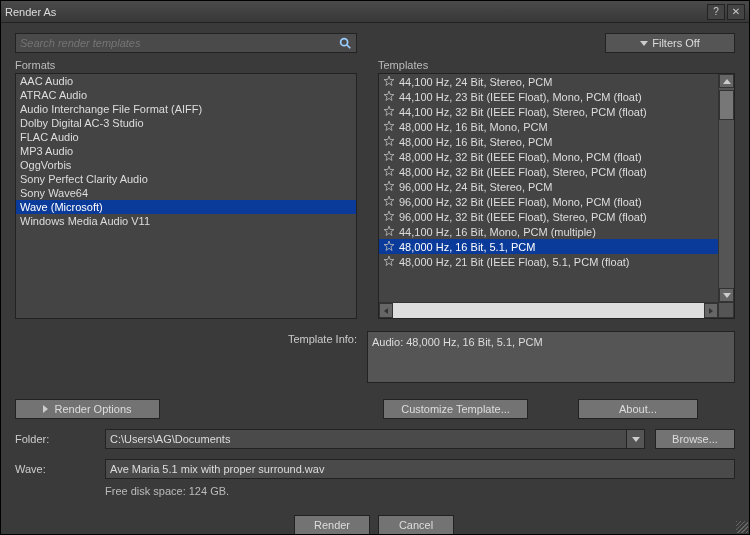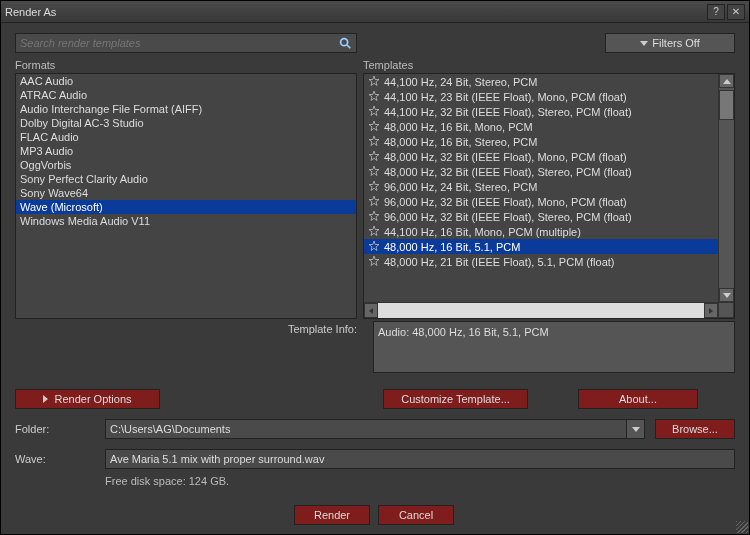--- a/index.html
+++ b/index.html
@@ -8,44 +8,44 @@
 .titlebar-text { color: #ddd; font-size: 11px; flex: 1; }
 .titlebar-btns { display: flex; gap: 2px; }
 .titlebar-btn { width: 18px; height: 16px; background: #444; border: 1px solid #222; color: #ccc; text-align: center; line-height: 14px; cursor: pointer; font-size: 10px; }
 .content { padding: 10px 14px; }
 .top-row { display: flex; gap: 10px; margin-bottom: 4px; }
 .search-wrap { flex: 0 0 342px; background: #4a4a4a; border: 1px solid #222; height: 20px; display: flex; align-items: center; padding: 0 4px; }
 .search-input { flex: 1; background: transparent; border: none; color: #aaa; font-style: italic; outline: none; }
 .search-icon-svg { width: 14px; height: 14px; }
 .filters-wrap { flex: 1; display: flex; justify-content: flex-end; padding-left: 16px; }
 .filters-btn { background: #555; border: 1px solid #222; color: #ddd; height: 20px; width: 130px; display: flex; align-items: center; justify-content: center; gap: 4px; cursor: pointer; }
-.lists-row { display: flex; gap: 6px; }
+.lists-row { display: flex; gap: 21px; }
 .formats-panel { flex: 0 0 342px; }
 .templates-panel { flex: 1; }
 .panel-header { color: #bbb; padding: 2px 0; }
 .listbox { background: #444; border: 1px solid #222; height: 246px; overflow: hidden; position: relative; }
 .list-item { padding: 1px 4px; color: #ddd; cursor: pointer; white-space: nowrap; }
 .list-item.selected { background: #0a3a9a; color: #fff; }
 .templates-list { height: 226px; overflow: hidden; position: relative; }
 .tmpl-item { display: flex; align-items: center; gap: 4px; padding: 0px 4px; color: #ddd; cursor: pointer; white-space: nowrap; height: 15px; }
 .tmpl-item.selected { background: #0a3a9a; color: #fff; }
 .star { width: 12px; height: 12px; flex-shrink: 0; }
 .vscroll { position: absolute; right: 0; top: 0; width: 16px; height: 100%; background: #555; border-left: 1px solid #333; }
 .vscroll-btn { height: 14px; background: #666; border: 1px solid #333; display: flex; align-items: center; justify-content: center; }
 .vscroll-thumb { background: #777; border: 1px solid #333; margin: 0; }
 .hscroll { height: 16px; background: #555; border-top: 1px solid #333; display: flex; }
 .hscroll-btn { width: 14px; background: #666; border: 1px solid #333; display: flex; align-items: center; justify-content: center; }
 .hscroll-track { flex: 1; background: #ddd; position: relative; }
-.template-info-row { display: flex; margin-top: 2px; gap: 16px; }
+.template-info-row { display: flex; margin-top: 12px; gap: 10px; }
 .template-info-label { flex: 0 0 342px; text-align: right; color: #ccc; padding-top: 2px; }
 .template-info-box { flex: 1; background: #555; border: 1px solid #222; height: 52px; padding: 4px; color: #ddd; }
 .buttons-row { display: flex; margin-top: 16px; gap: 10px; }
 .render-options-col { flex: 0 0 342px; }
 .right-buttons { flex: 1; display: flex; gap: 50px; padding-left: 16px; }
-.btn { background: #7f1d1d; border: 1px solid #222; color: #ddd; height: 20px; padding: 0 12px; cursor: pointer; display: flex; align-items: center; justify-content: center; }
+.btn { background: #737373; border: 1px solid #222; color: #ddd; height: 20px; padding: 0 12px; cursor: pointer; display: flex; align-items: center; justify-content: center; }
 .btn.wide { width: 145px; }
 .btn.wide2 { width: 120px; }
 .form-row { display: flex; align-items: center; margin-top: 10px; gap: 10px; }
 .form-label { flex: 0 0 80px; color: #ccc; }
 .form-input { flex: 1; background: #4a4a4a; border: 1px solid #222; color: #ddd; height: 20px; padding: 0 4px; outline: none; }
 .folder-select { display: flex; align-items: center; }
 .folder-select .dd-arrow { width: 18px; height: 20px; background: #555; border: 1px solid #222; border-left: none; display: flex; align-items: center; justify-content: center; }
 .free-space { margin-left: 90px; margin-top: 6px; color: #bbb; }
 .bottom-buttons { display: flex; justify-content: center; gap: 8px; margin-top: 18px; padding-right: 2px; }
 .tri-down { width: 0; height: 0; border-left: 4px solid transparent; border-right: 4px solid transparent; border-top: 5px solid #ccc; }

